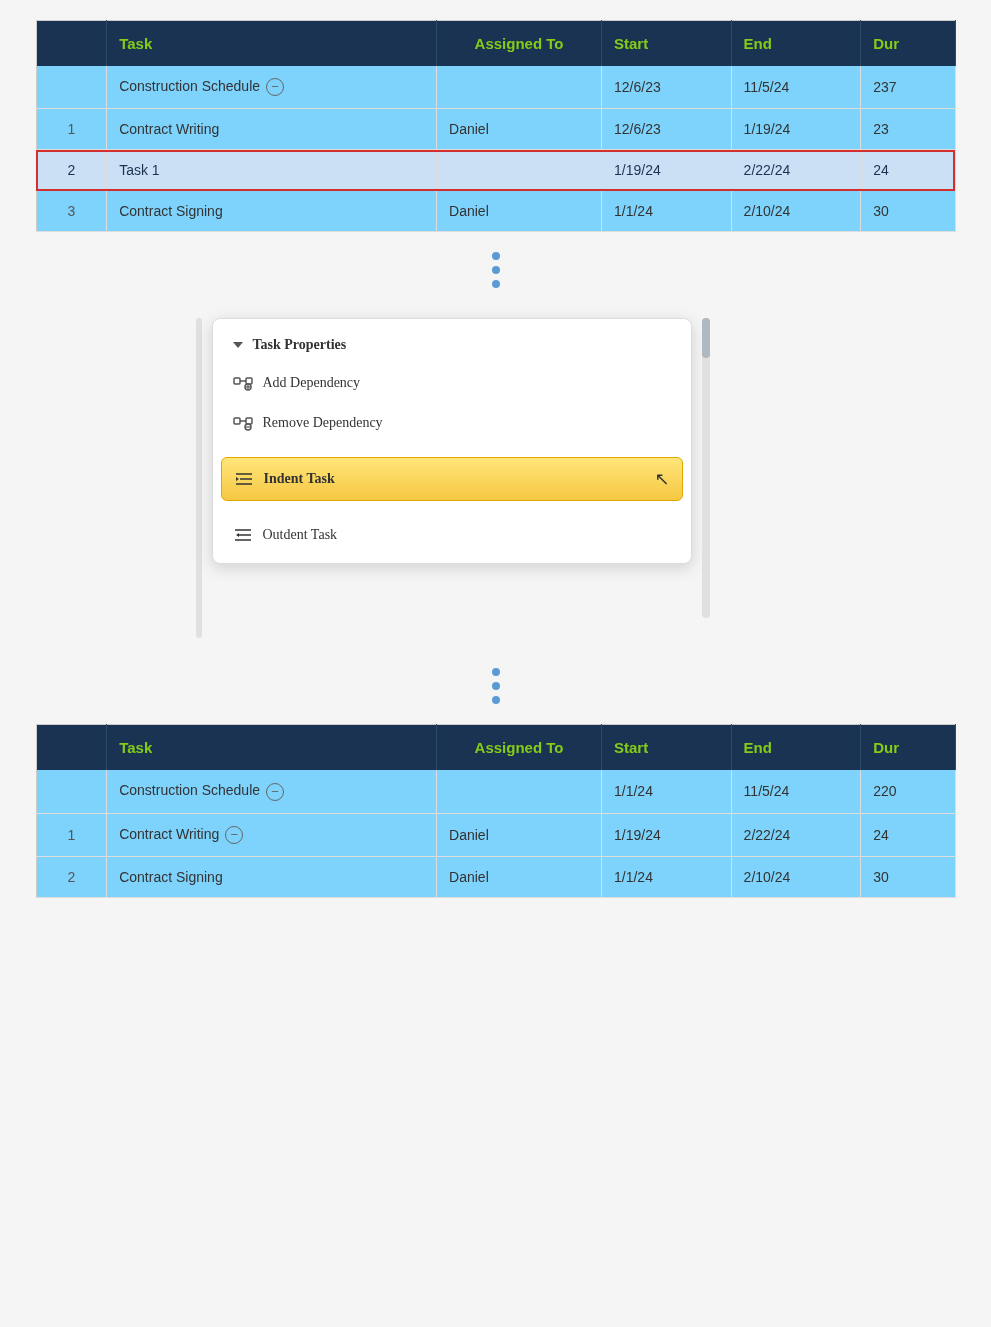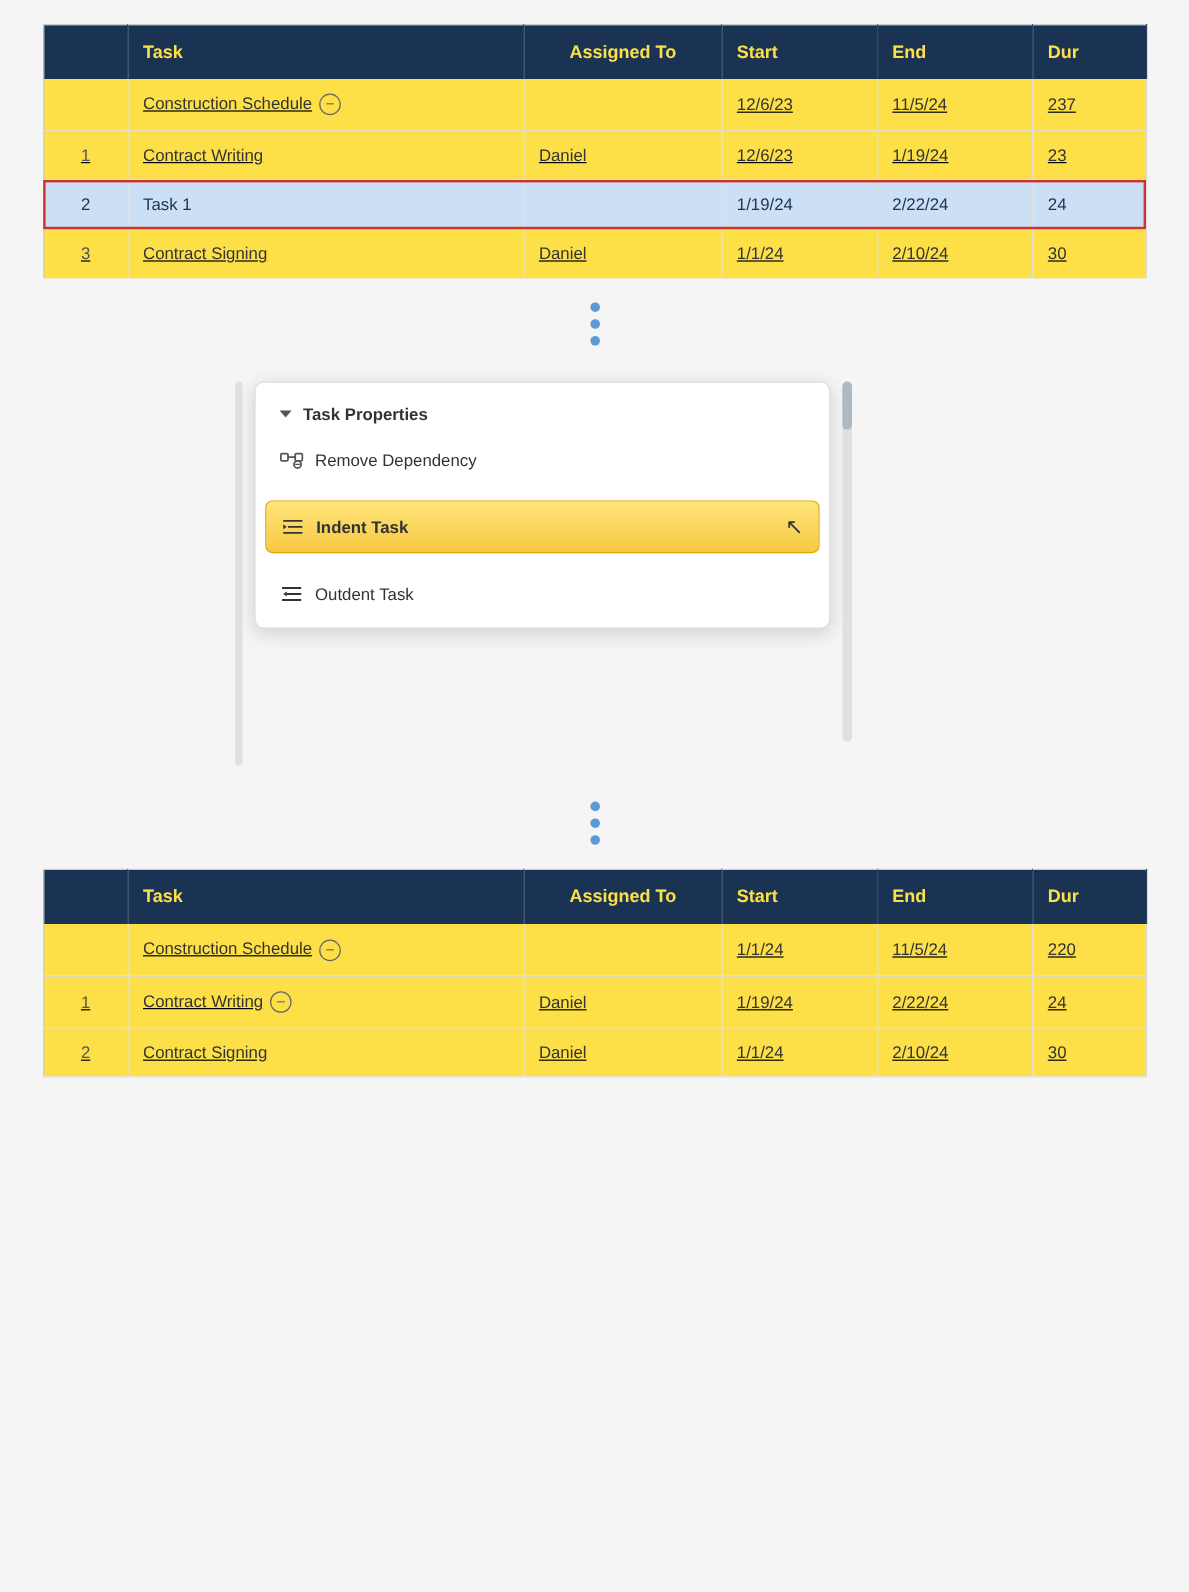--- a/index.html
+++ b/index.html
@@ -22,21 +22,21 @@
     
     .task-table {
       width: 100%;
       border-collapse: collapse;
       border: 1px solid #ccc;
       background: white;
     }
 
     .task-table thead tr {
       background: #1a3352;
-      color: #fde047;
+      color: #84cc16;
       margin-top: 17px;
     }
 
     .task-table thead th {
       padding: 14px 12px;
       text-align: left;
       font-weight: 600;
       font-size: 15px;
       border-right: 1px solid #2a4a6a;
     }
@@ -63,22 +63,21 @@
       border-right: 1px solid #ddd;
     }
 
     .task-table tbody td:first-child {
       text-align: center;
       font-weight: 500;
       color: #555;
     }
 
     .task-table tbody tr.row-normal {
-      background: #fde047;
-      text-decoration: underline;
+      background: #7dd3fc;
     }
 
     .task-table tbody tr.row-selected {
       background: #cce0f5;
       outline: 2px solid #d32f2f;
       outline-offset: -2px;
     }
 
     .task-table tbody tr.row-selected td {
       color: #1a3352;
@@ -138,20 +137,21 @@
     }
 
     .context-menu {
       background: white;
       border: 1px solid #ddd;
       border-radius: 8px;
       box-shadow: 0 4px 16px rgba(0,0,0,0.15);
       width: 480px;
       padding: 8px 0;
       margin-left: 10px;
+      font-family: Liberation Serif, serif;
     }
 
     .context-menu-header {
       padding: 10px 20px;
       font-size: 14px;
       font-weight: 600;
       color: #333;
       display: flex;
       align-items: center;
       gap: 6px;
@@ -276,20 +276,33 @@
 <div class="context-menu-wrapper">
   <div class="context-menu-container">
     <div class="menu-layout">
       <div class="context-menu-sidebar"></div>
       <div class="context-menu">
         <div class="context-menu-header">
           <span class="chevron-down"></span>
           <span>Task Properties</span>
         </div>
         <div id="context-menu-items">
+        <div class="context-menu-item">
+              <span class="menu-icon">
+                <svg width="20" height="20" viewBox="0 0 20 20" fill="none" xmlns="http://www.w3.org/2000/svg">
+      <rect x="1" y="5" width="6" height="6" rx="1" fill="none" stroke="#555" stroke-width="1.5"></rect>
+      <rect x="13" y="5" width="6" height="6" rx="1" fill="none" stroke="#555" stroke-width="1.5"></rect>
+      <line x1="7" y1="8" x2="13" y2="8" stroke="#555" stroke-width="1.5"></line>
+      <circle cx="15" cy="14" r="3" fill="white" stroke="#555" stroke-width="1.5"></circle>
+      <line x1="15" y1="12" x2="15" y2="16" stroke="#555" stroke-width="1.2"></line>
+      <line x1="13" y1="14" x2="17" y2="14" stroke="#555" stroke-width="1.2"></line>
+    </svg>
+              </span>
+              <span style="font-weight: 400;">Add Dependency</span>
+            </div>
             <div class="context-menu-item">
               <span class="menu-icon">
                 <svg width="20" height="20" viewBox="0 0 20 20" fill="none" xmlns="http://www.w3.org/2000/svg">
       <rect x="1" y="5" width="6" height="6" rx="1" fill="none" stroke="#555" stroke-width="1.5"></rect>
       <rect x="13" y="5" width="6" height="6" rx="1" fill="none" stroke="#555" stroke-width="1.5"></rect>
       <line x1="7" y1="8" x2="13" y2="8" stroke="#555" stroke-width="1.5"></line>
       <circle cx="15" cy="14" r="3" fill="white" stroke="#555" stroke-width="1.5"></circle>
       <line x1="13" y1="14" x2="17" y2="14" stroke="#555" stroke-width="1.2"></line>
     </svg>
               </span>

